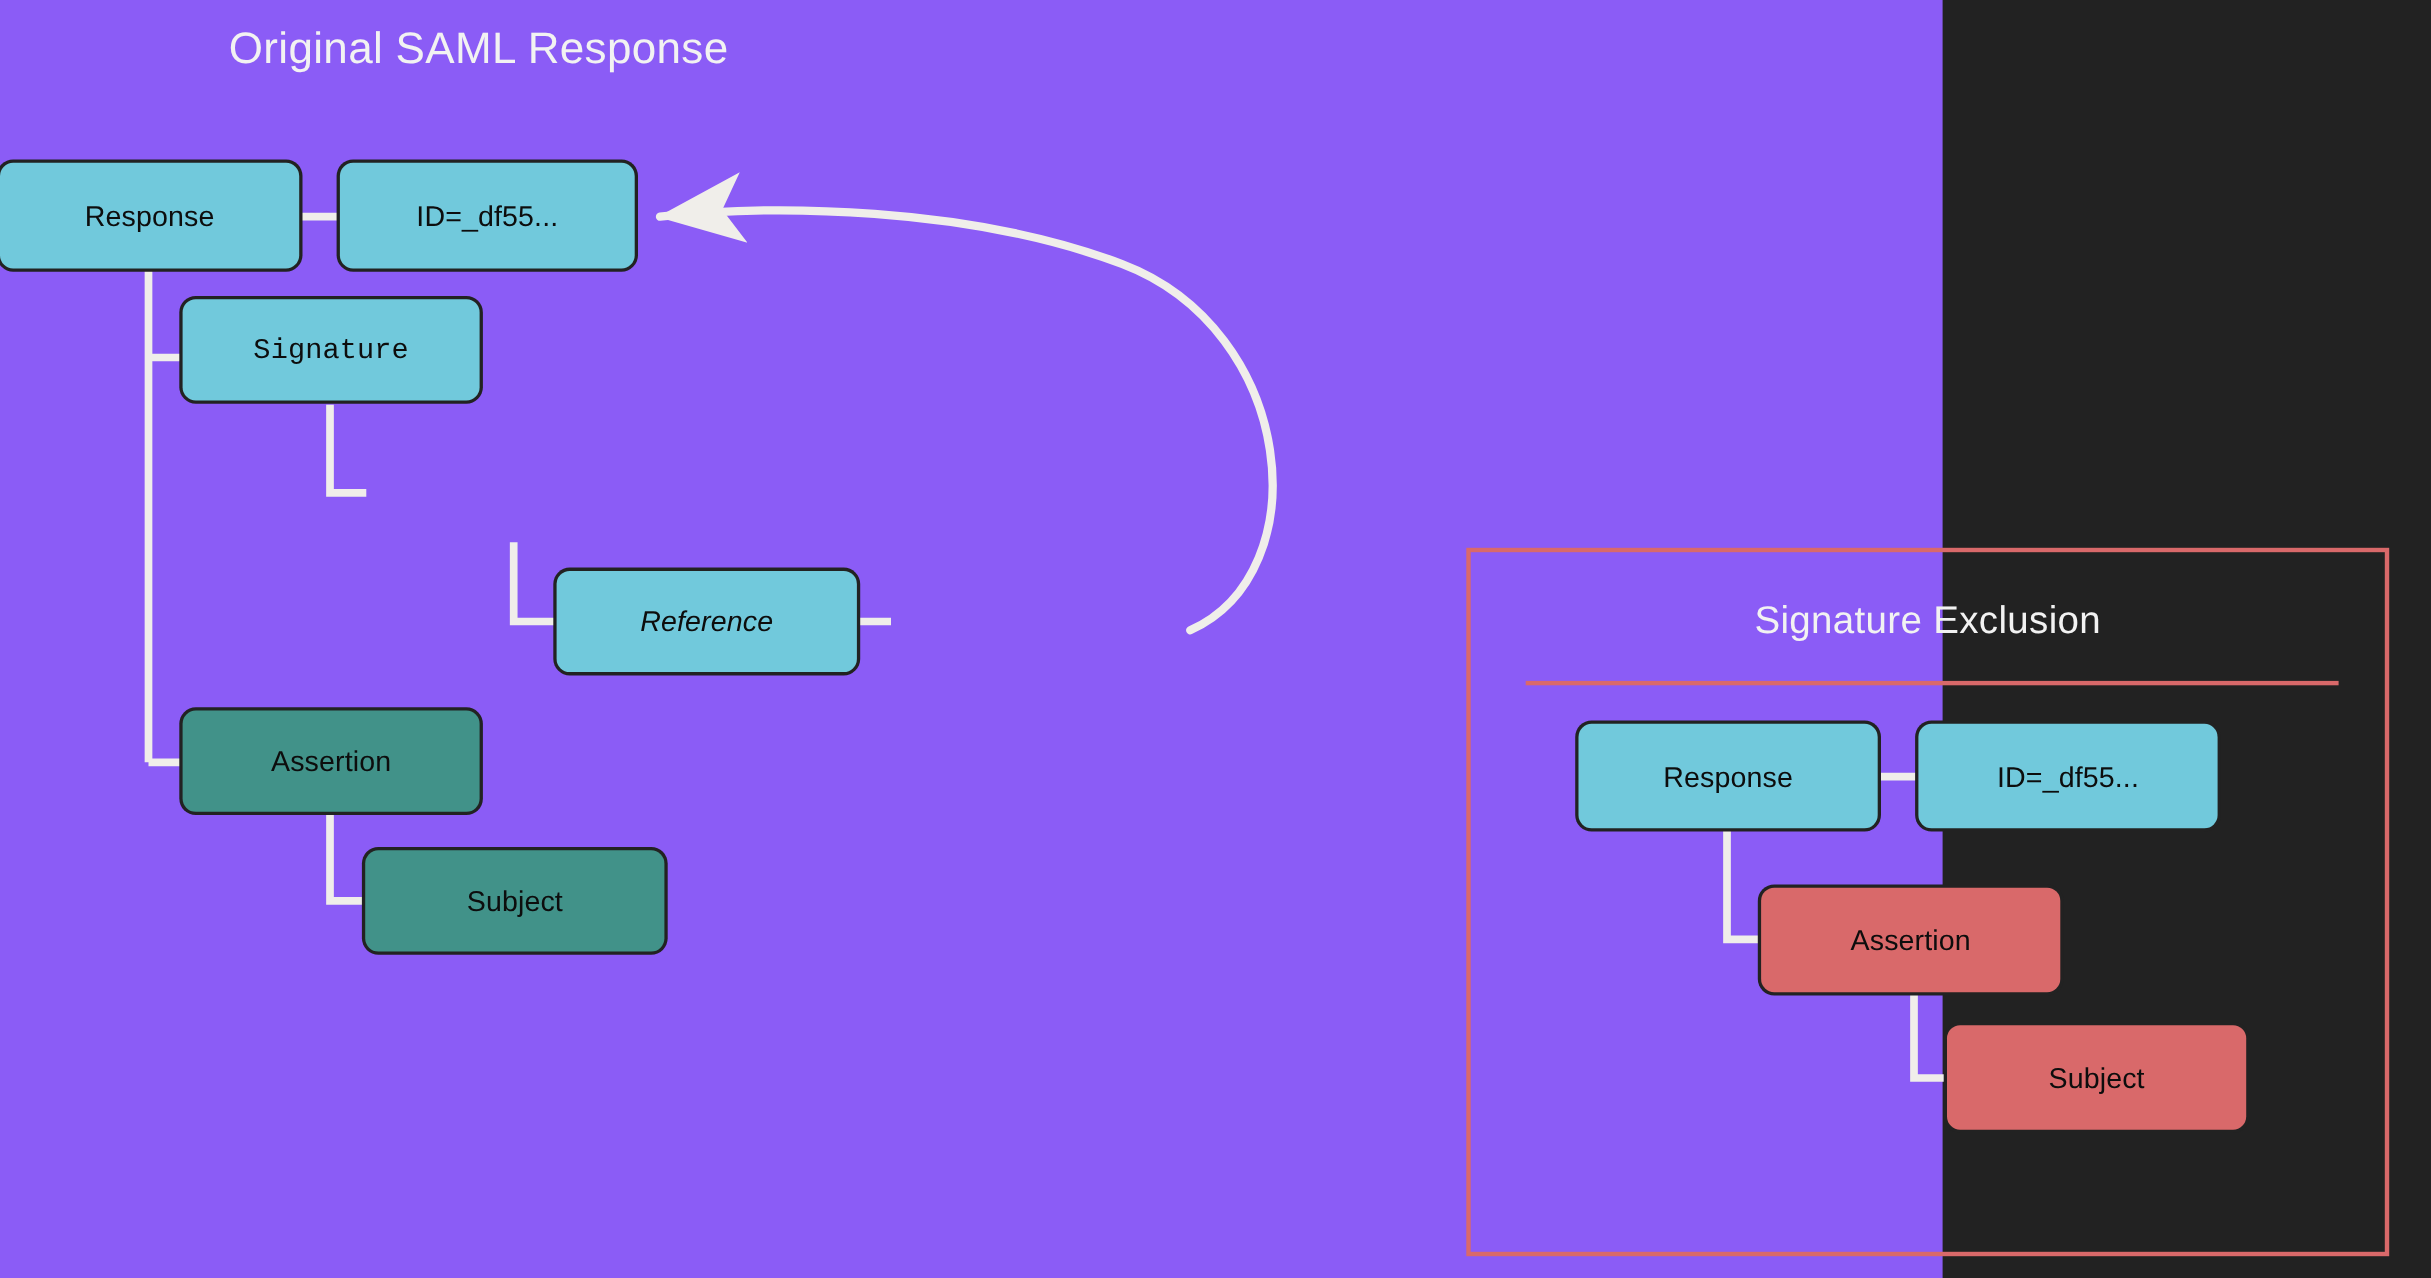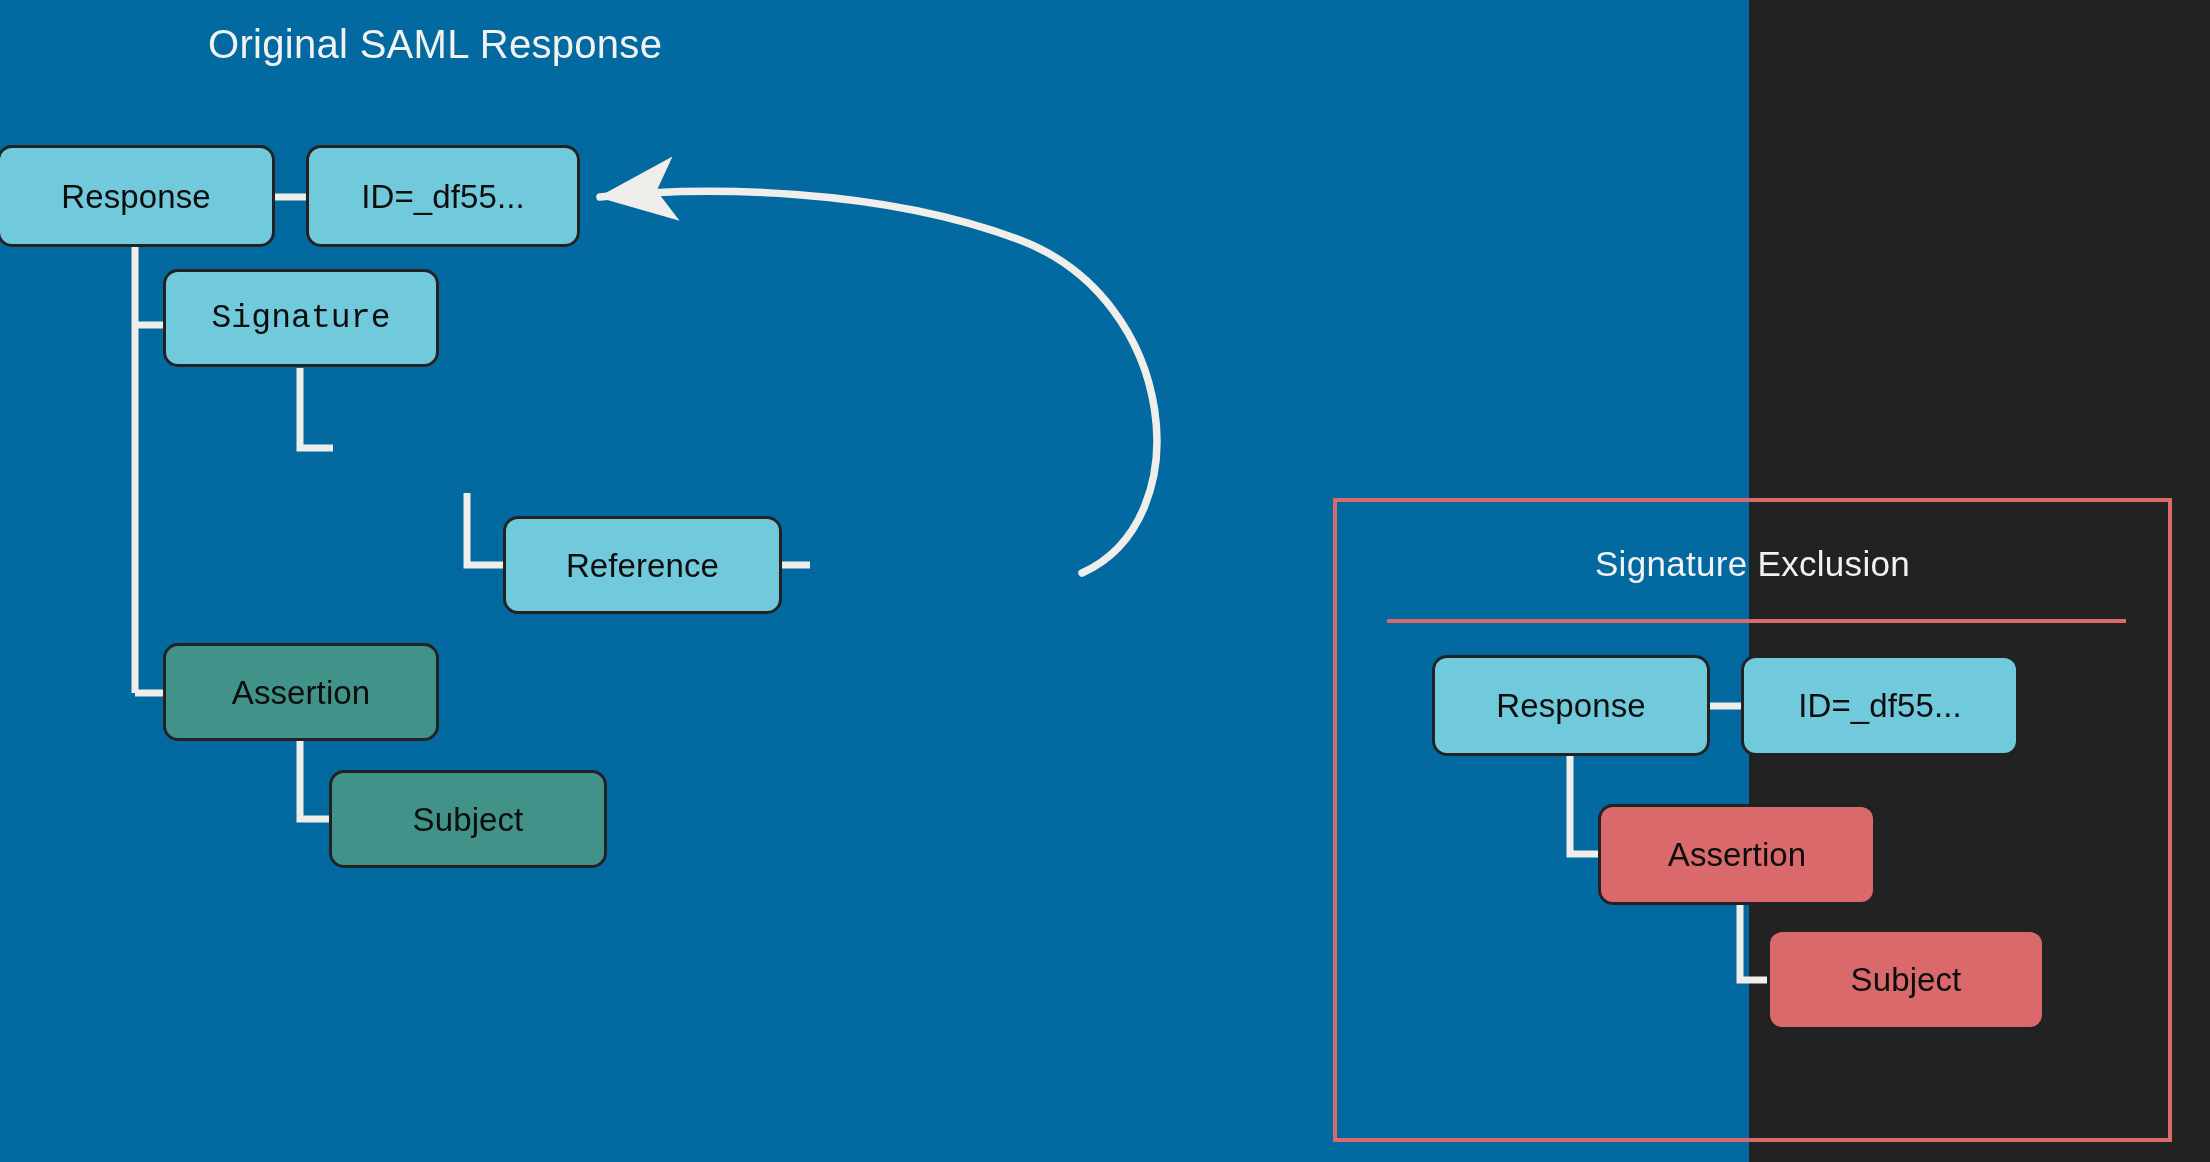--- a/index.html
+++ b/index.html
@@ -12,41 +12,42 @@
     height: 1162px;
     overflow: hidden;
     font-family: "Liberation Sans", sans-serif;
     position: relative;
   }
   #stage {
     position: absolute;
     left: 0; top: 0;
     width: 1749px;
     height: 1162px;
-    background: #0369a1;
+    background: #8b5cf6;
+    padding-left: 17px;
   }
 
   
   #edges {
     position: absolute;
     left: 0; top: 0;
     width: 2210px;
     height: 1162px;
     pointer-events: none;
   }
 
   
   .node {
     position: absolute;
     display: flex;
     align-items: center;
     justify-content: center;
     border-radius: 12px;
     color: #0d0d0d;
-    font-size: 33px;
+    font-size: 26px;
     line-height: 1;
     letter-spacing: .1px;
     white-space: nowrap;
     box-shadow: 0 0 0 3px #222222;
     z-index: 3;
   }
   .n-blue  { background: #71c9dc; }
   .n-teal  { background: #419289; }
   .n-red   { background: #d9696a; }
 
@@ -133,21 +134,21 @@
 
   <div class="heading-left">Original SAML Response</div>
 
   <div class="node n-blue" style="left:0px;   top:148px; width:272px; height:96px;">Response</div>
 
   <div class="node n-blue" style="left:309px; top:148px; width:268px; height:96px;">ID=_df55...</div>
 
   <div class="node n-blue" style="left:166px; top:272px; width:270px; height:92px;font-family:Liberation Mono, monospace;">Signature</div>
 
 
-  <div class="node n-blue" style="left:506px; top:519px; width:273px; height:92px;">Reference</div>
+  <div class="node n-blue" style="left:506px; top:519px; width:273px; height:92px;font-style:italic;">Reference</div>
 
 
   <div class="node n-teal" style="left:166px; top:646px; width:270px; height:92px;">Assertion</div>
 
   <div class="node n-teal" style="left:332px; top:773px; width:272px; height:92px;">Subject</div>
 
   <div id="exclusion-panel">
     <div id="panel-title">Signature Exclusion</div>
     <div id="panel-rule"></div>
   </div>

